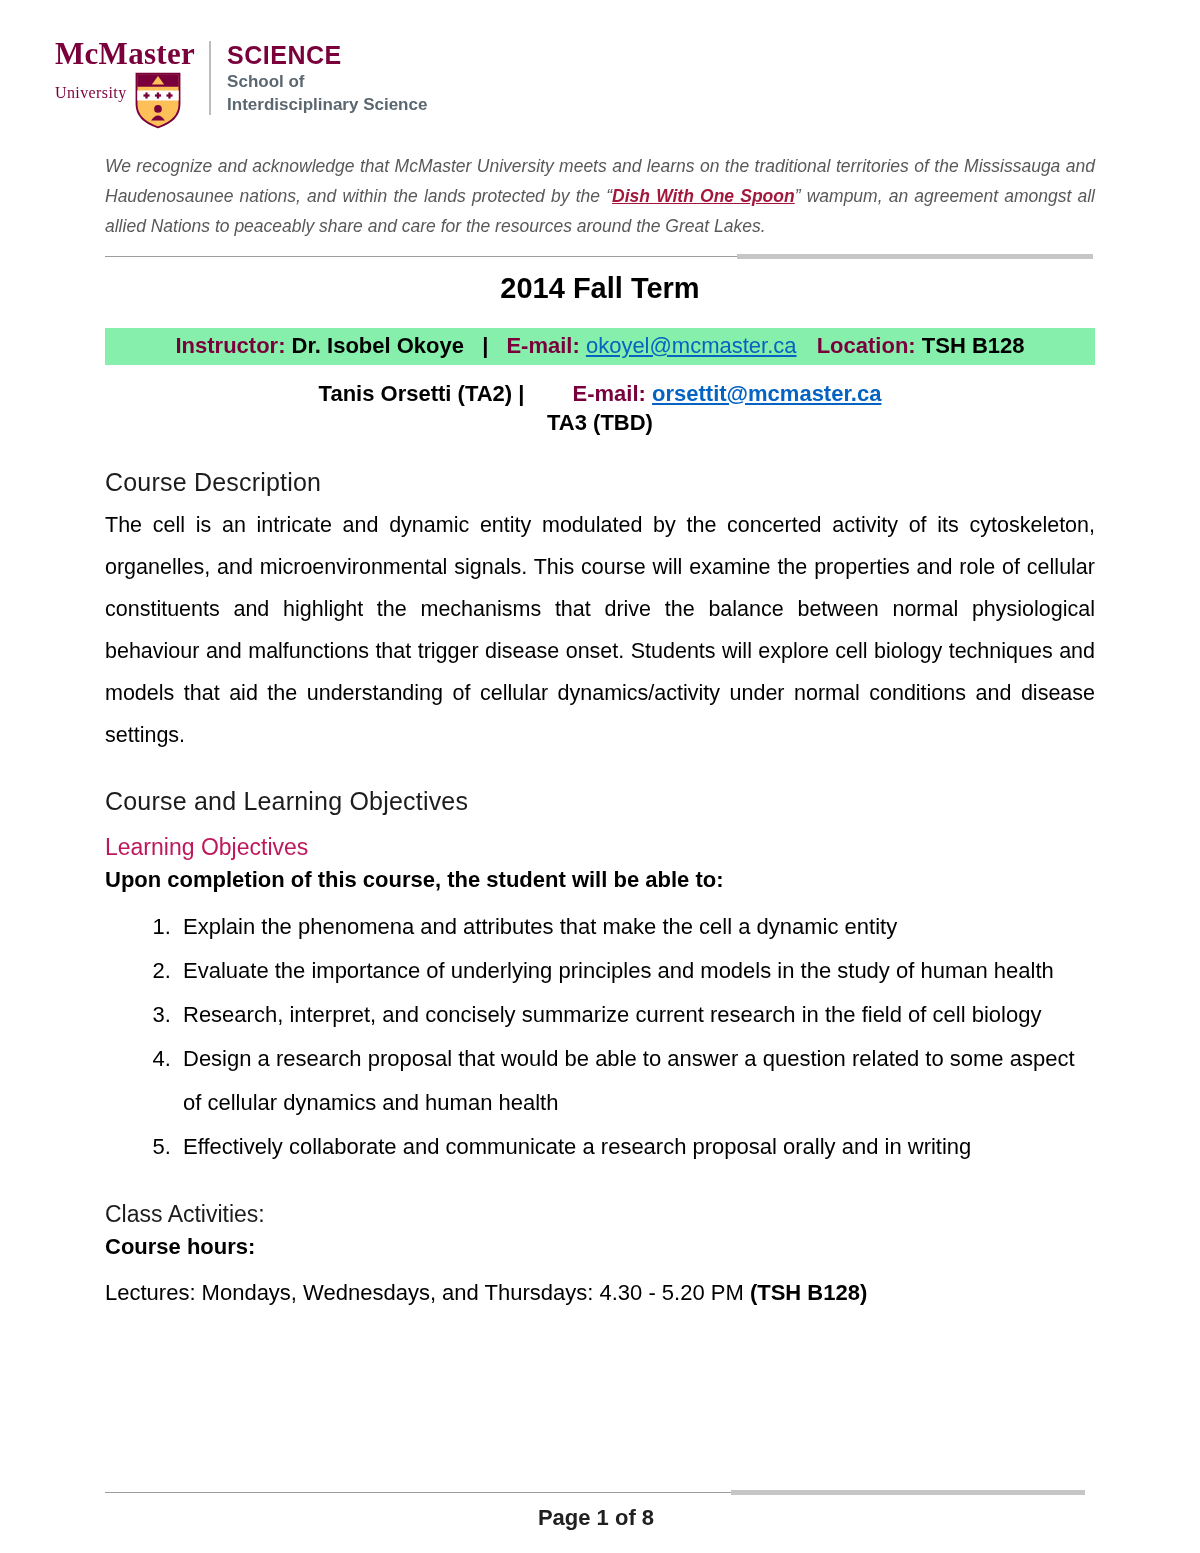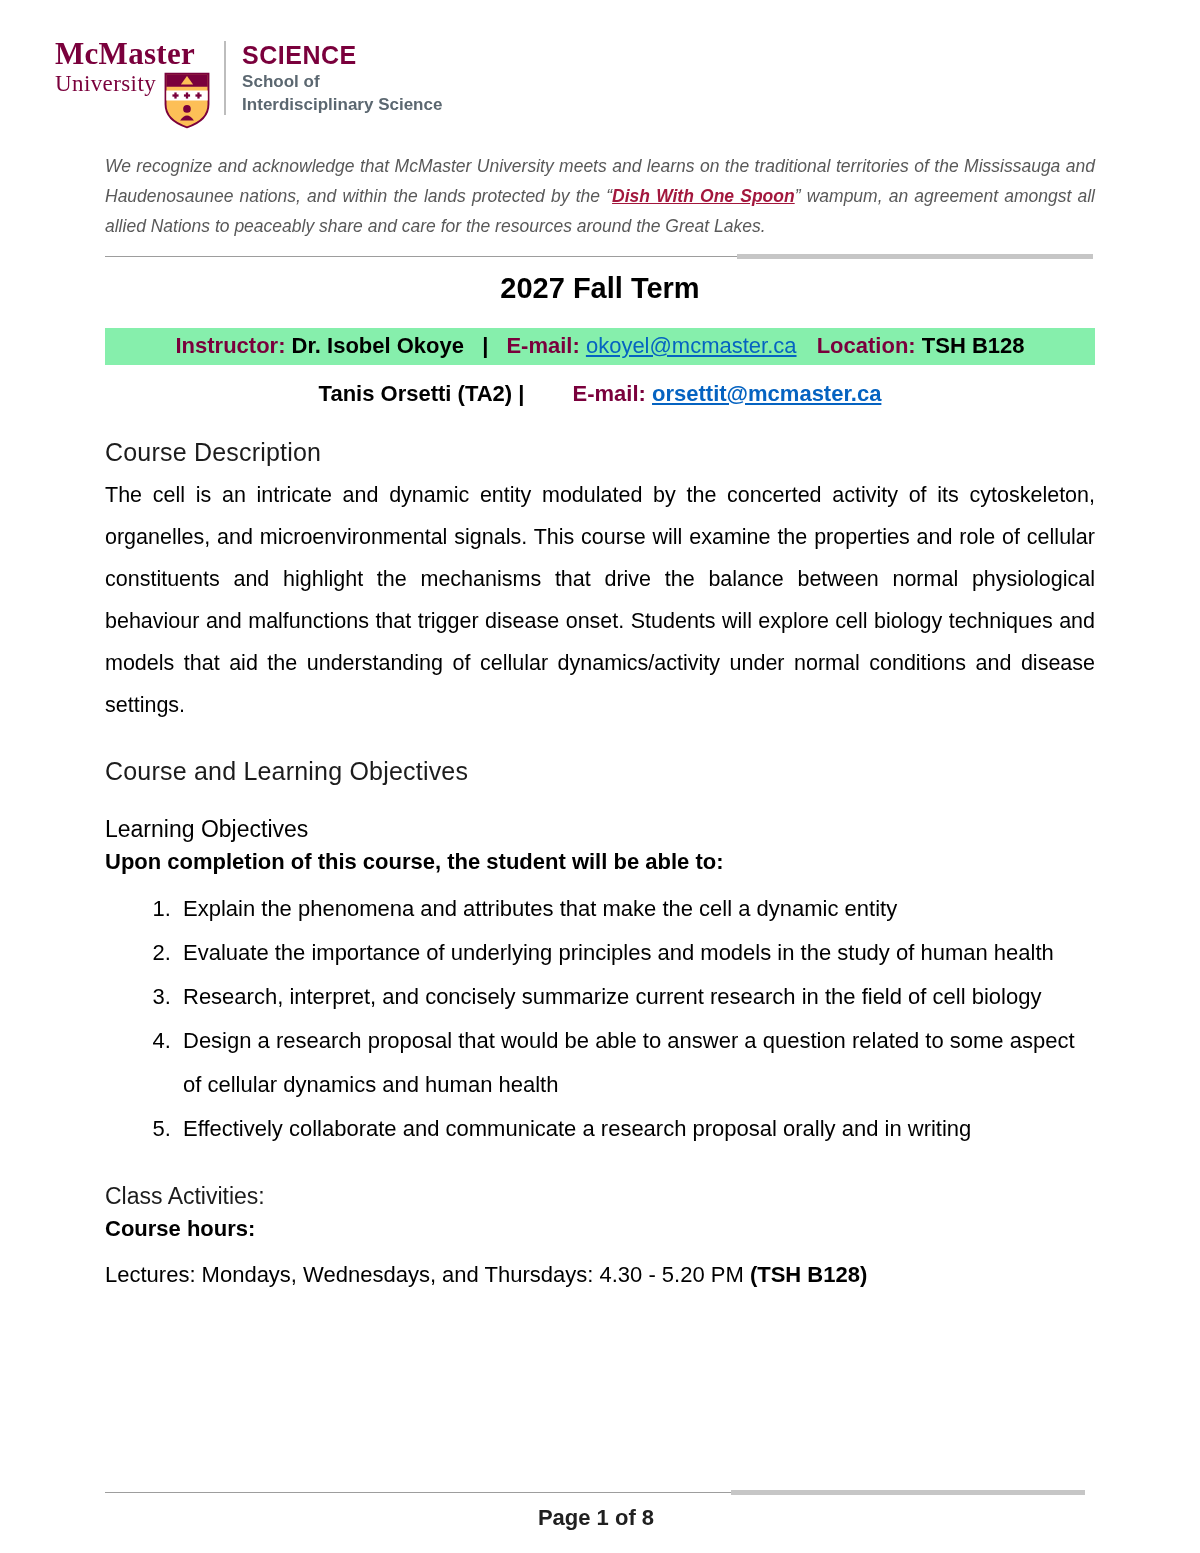--- a/index.html
+++ b/index.html
@@ -4,21 +4,21 @@
 <style>
   * { margin:0; padding:0; box-sizing:border-box; }
   html,body { background:#ffffff; }
   body { font-family:"Liberation Sans", sans-serif; color:#000; }
   .page { width:1200px; height:1553px; margin:0 auto; background:#fff; position:relative; padding:38px 105px 0 105px; overflow:hidden; }
 
   
   .logo-block { display:flex; align-items:flex-start; margin-left:-50px; }
   .logo-text .mc { font-family:"Liberation Serif", serif; font-weight:700; color:#7A003C; font-size:31px; letter-spacing:.3px; line-height:1.05; }
   .logo-row2 { display:flex; align-items:flex-start; gap:8px; }
-  .logo-text .uni { font-family:"Liberation Serif", serif; color:#7A003C; font-size:23px; margin-top:0; letter-spacing:.4px; }
+  .logo-text .uni { font-family:"Liberation Serif", serif; color:#7A003C; font-size:16px; margin-top:13px; letter-spacing:.4px; }
   .shield { width:46px; height:57px; margin-top:1px; }
   .v-divider { width:2px; height:74px; background:#bdbdbd; margin:3px 16px 0 14px; }
   .logo-right { padding-top:4px; }
   .science { color:#7A003C; font-weight:700; font-size:25px; letter-spacing:.5px; line-height:1.1; }
   .school { color:#5B6770; font-size:17px; font-weight:600; line-height:1.4; }
 
   
   .land-ack { margin-top:22px; font-style:italic; color:#595959; font-size:17.5px; line-height:1.72; text-align:justify; }
   .land-link { color:#A3173D; text-decoration:underline; font-style:italic; font-weight:600; }
 
@@ -40,21 +40,21 @@
   a.email-link { color:#0563C1; text-decoration:underline; }
   a.email-link.bold { font-weight:700; }
 
   
   .ta-block { text-align:center; margin-top:14px; font-size:22px; line-height:1.36; }
   .ta-gap { margin-left:42px; }
 
   
   .h-section { font-size:25px; font-weight:400; color:#1c1c1c; margin-top:30px; letter-spacing:.2px; }
   .desc { margin-top:8px; font-size:21.5px; line-height:1.95; text-align:justify; color:#000; }
-  .h-sub { font-size:23px; font-weight:400; color:#000000; margin-top:30px; }
+  .h-sub { font-size:23px; font-weight:400; color:#be185d; margin-top:18px; }
   .intro { font-weight:700; font-size:22px; margin-top:6px; }
   ol.obj-list { margin-top:12px; padding-left:72px; }
   ol.obj-list li { font-weight:400; font-size:22px; line-height:2.0; padding-left:6px; }
   .h-class { font-size:23px; font-weight:400; color:#1c1c1c; margin-top:32px; }
   .course-hours { font-weight:700; font-size:22px; margin-top:6px; }
   .lectures { font-size:22px; margin-top:20px; }
   .lectures b { font-weight:700; }
 
   
   footer { position:absolute; left:105px; right:113px; bottom:22px; }
@@ -100,37 +100,40 @@
     <p class="land-ack"><span>We recognize and acknowledge that McMaster University meets and learns on the traditional territories of the Mississauga and Haudenosaunee nations, and within the lands protected by the “</span><a href="#" class="land-link">Dish With One Spoon</a><span>” wampum, an agreement amongst all allied Nations to peaceably share and care for the resources around the Great Lakes.</span></p>
 
     <div class="rule">
       <span class="thin"></span>
       <span class="thick"></span>
     </div>
   </header>
 
   <main>
 
-    <div class="term">2027 Fall Term</div>
+    <div class="term">2014 Fall Term</div>
 
     <div class="instructor-bar">
       <span class="lbl">Instructor:</span>
       <span class="bold-name">Dr. Isobel Okoye</span>
       <span class="sep">|</span>
       <span class="lbl">E-mail:</span>
       <a href="#" class="email-link">okoyel@mcmaster.ca</a>
       <span class="lbl loc-lbl">Location:</span>
       <span class="bold-name">TSH B128</span>
     </div>
 
     <div class="ta-block">
       <div class="ta-line">
         <span class="bold-name">Tanis Orsetti (TA2) |</span>
         <span class="lbl ta-gap">E-mail:</span>
         <a href="#" class="email-link bold">orsettit@mcmaster.ca</a>
+      </div>
+      <div class="ta-line">
+        <span class="bold-name">TA3 (TBD)</span>
       </div>
     </div>
 
     <h2 class="h-section">Course Description</h2>
     <p class="desc">The cell is an intricate and dynamic entity modulated by the concerted activity of its cytoskeleton, organelles, and microenvironmental signals. This course will examine the properties and role of cellular constituents and highlight the mechanisms that drive the balance between normal physiological behaviour and malfunctions that trigger disease onset. Students will explore cell biology techniques and models that aid the understanding of cellular dynamics/activity under normal conditions and disease settings.</p>
 
     <h2 class="h-section">Course and Learning Objectives</h2>
     <h3 class="h-sub">Learning Objectives</h3>
     <p class="intro">Upon completion of this course, the student will be able to:</p>
 

